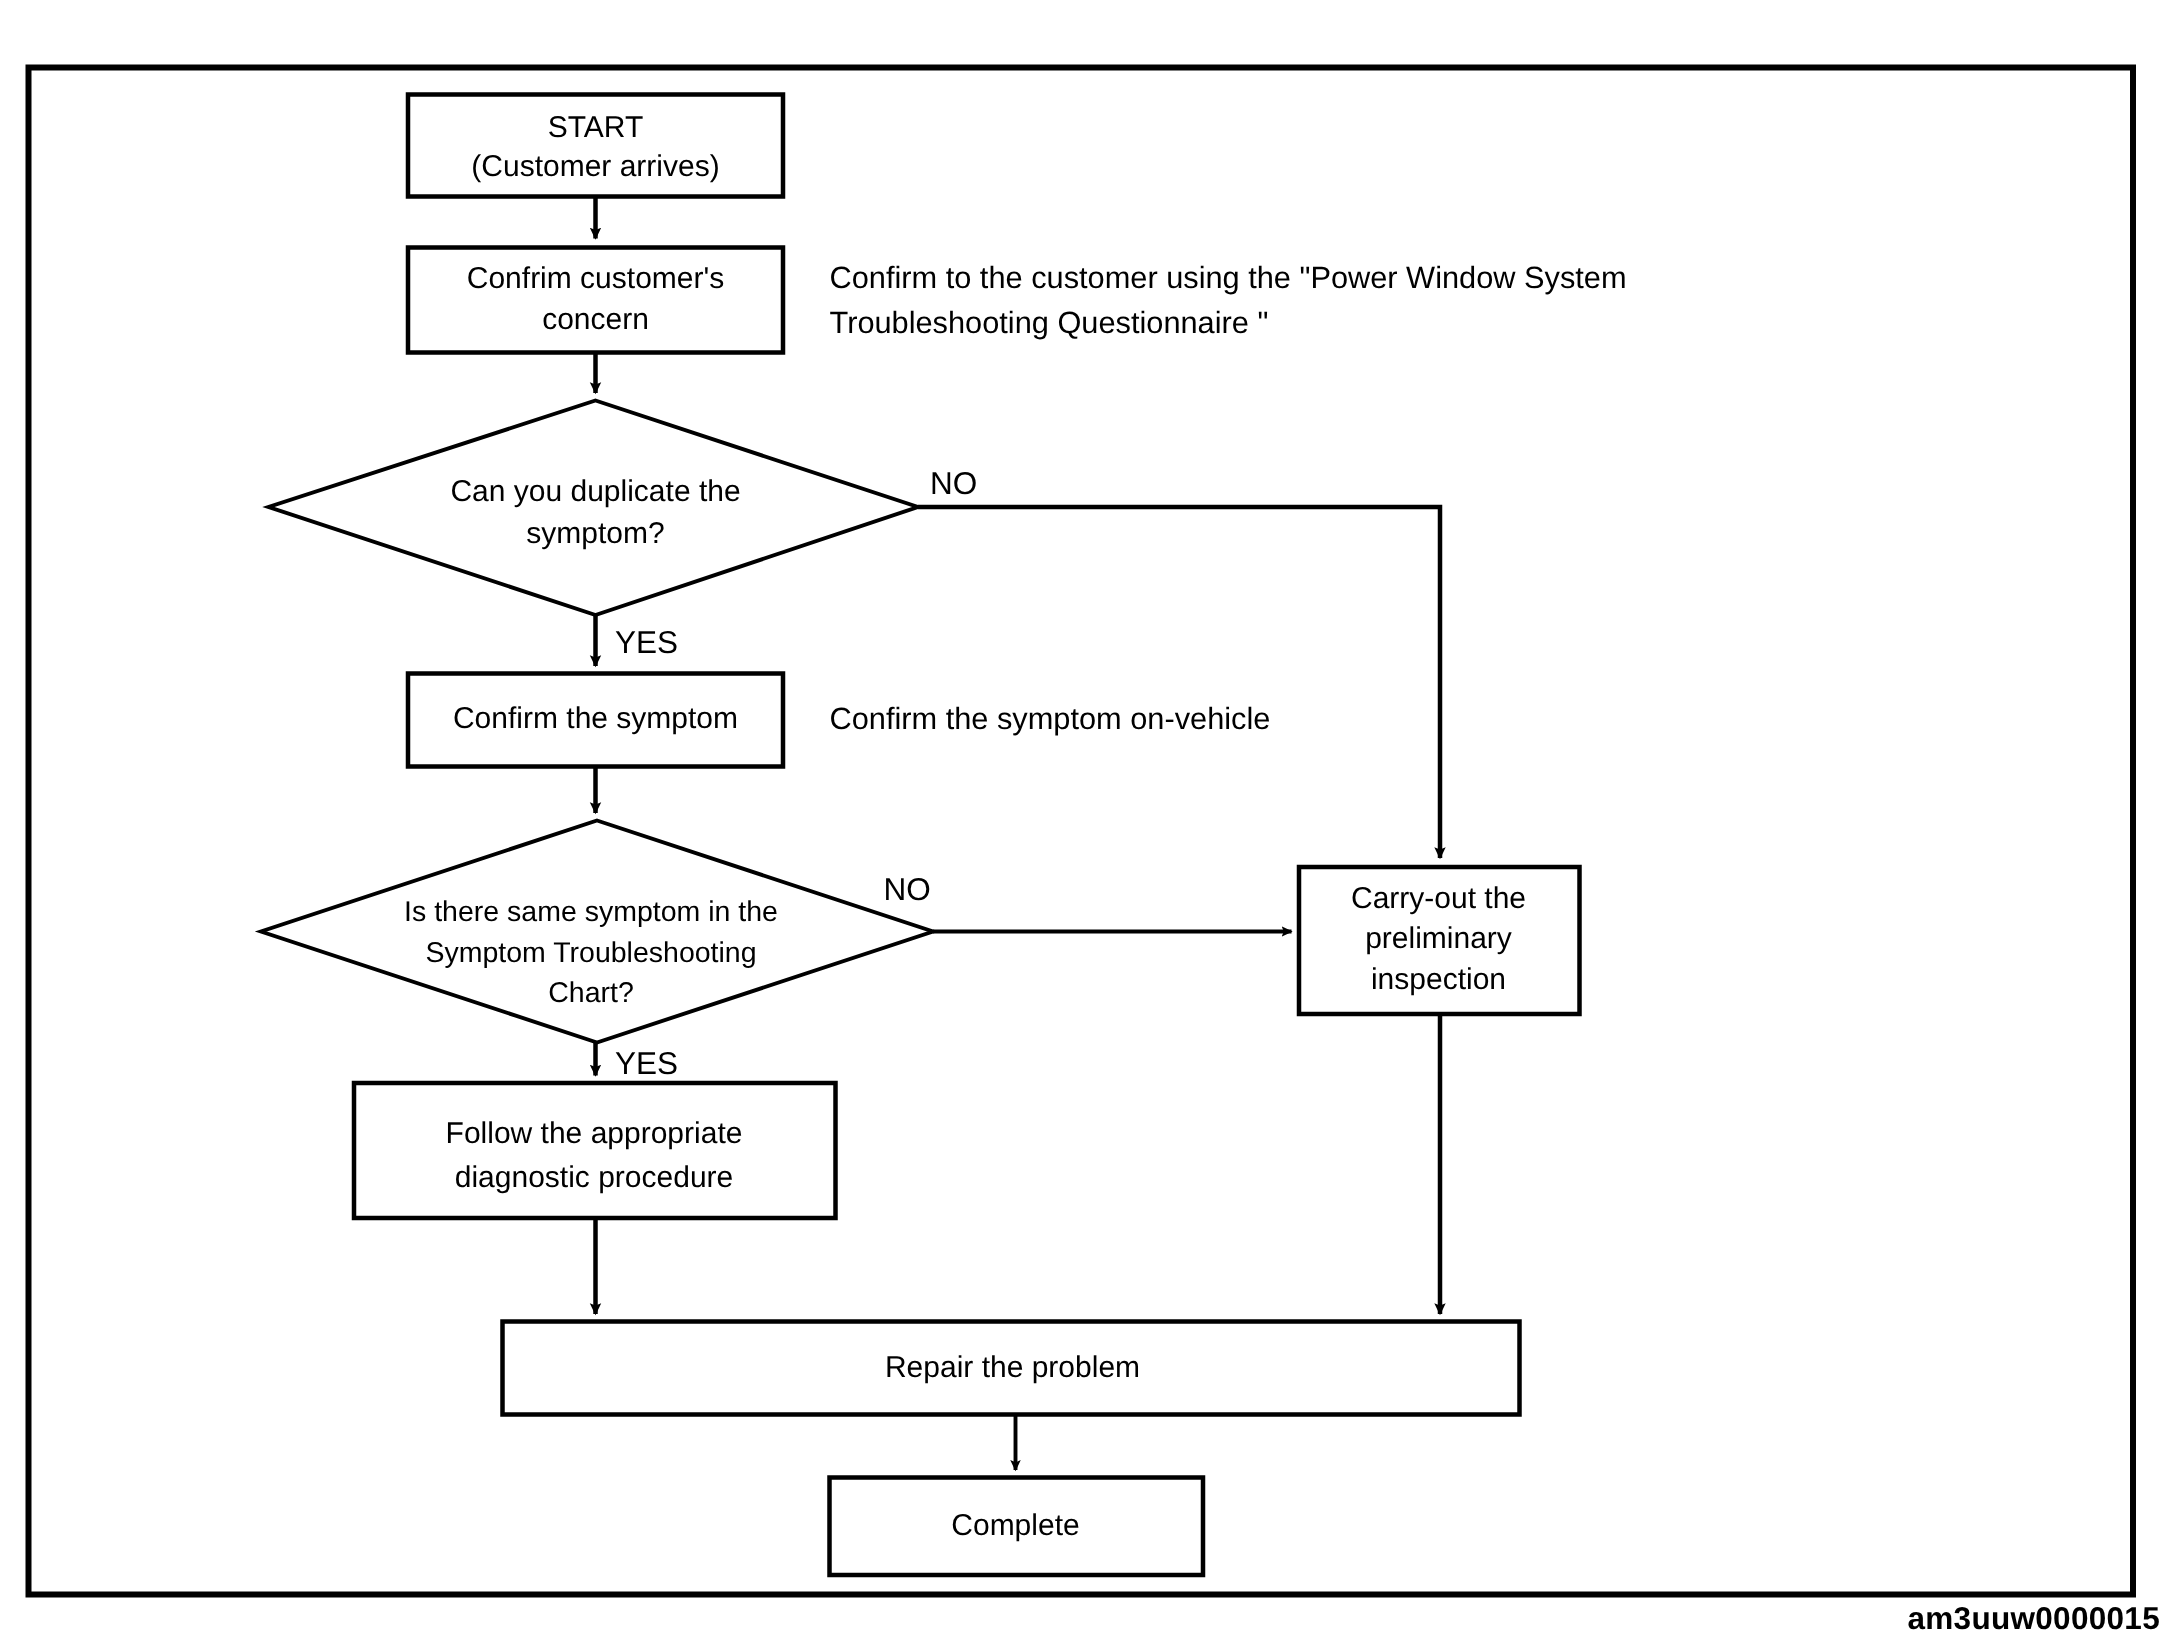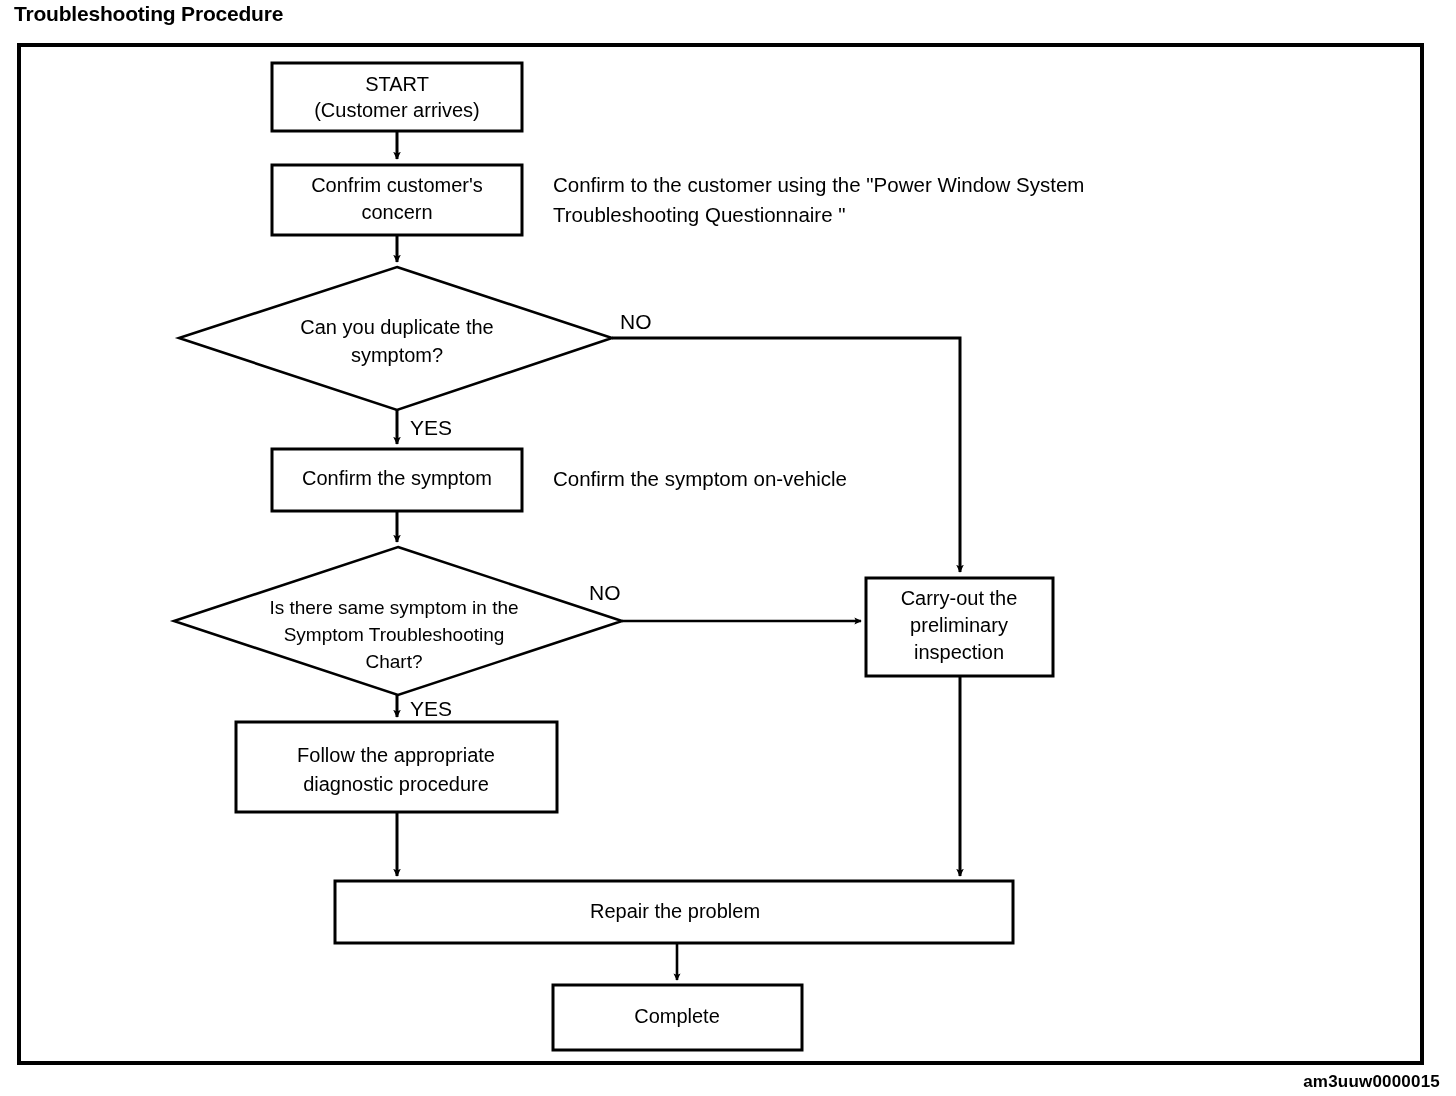--- a/index.html
+++ b/index.html
@@ -79,32 +79,31 @@
   }
   .conn-thin {
     stroke: #000000;
     stroke-width: 2.6;
     fill: none;
   }
   #doc-id {
     position: absolute;
     right: 16px;
     bottom: 4px;
-    font-size: 17px;
+    font-size: 21px;
     font-weight: bold;
     letter-spacing: 0.2px;
     white-space: nowrap;
   }
 </style>
 </head>
 <body>
 
 <div id="page">
 
-  <div id="page-title">Troubleshooting Procedure</div>
 
   <svg id="flow-svg" width="1456" height="1096" viewBox="0 0 1456 1096">
 
     <defs>
       <marker id="arrow" markerWidth="9" markerHeight="9" refX="7.2" refY="4.2" orient="auto" markerUnits="userSpaceOnUse">
         <path d="M0,0.4 L8,4.2 L0,8 L1.6,4.2 Z" fill="#000000"></path>
       </marker>
       <marker id="arrow-small" markerWidth="8" markerHeight="8" refX="6.6" refY="3.8" orient="auto" markerUnits="userSpaceOnUse">
         <path d="M0,0.3 L7.4,3.8 L0,7.3 L1.5,3.8 Z" fill="#000000"></path>
       </marker>

